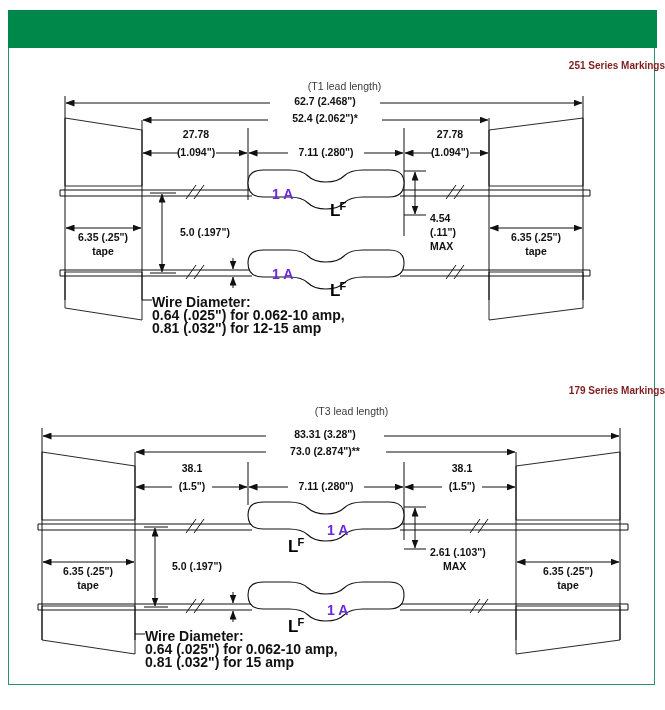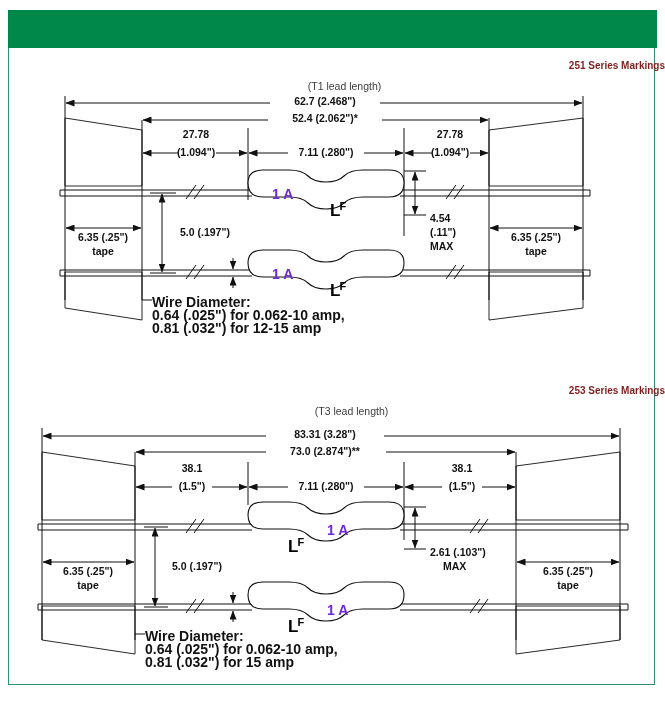--- a/index.html
+++ b/index.html
@@ -176,21 +176,21 @@
 
   <div class="mark" style="left:272px;top:266px;">1 A</div>
   <div class="lf" style="left:330px;top:262px;">
     <span class="l">L</span><span class="f">F</span>
   </div>
 
   <div class="note" style="left:152px;top:296px;">Wire Diameter:</div>
   <div class="note" style="left:152px;top:309px;">0.64 (.025") for 0.062-10 amp,</div>
   <div class="note" style="left:152px;top:322px;">0.81 (.032") for 12-15 amp</div>
 
-  <div class="sec-title" style="top:385px;">253 Series Markings</div>
+  <div class="sec-title" style="top:385px;">179 Series Markings</div>
   <div class="sec-sub" style="top:405px;margin-left:19px;">(T3 lead length)</div>
 
   <svg class="layer" viewBox="0 0 665 710" xmlns="http://www.w3.org/2000/svg">
     <g stroke="#111" fill="none" stroke-width="1">
 
       <line x1="42" y1="428" x2="42" y2="640"></line>
       <line x1="135" y1="452" x2="135" y2="640"></line>
       <line x1="248" y1="462" x2="248" y2="505"></line>
       <line x1="404" y1="462" x2="404" y2="540"></line>
       <line x1="516" y1="452" x2="516" y2="640"></line>

